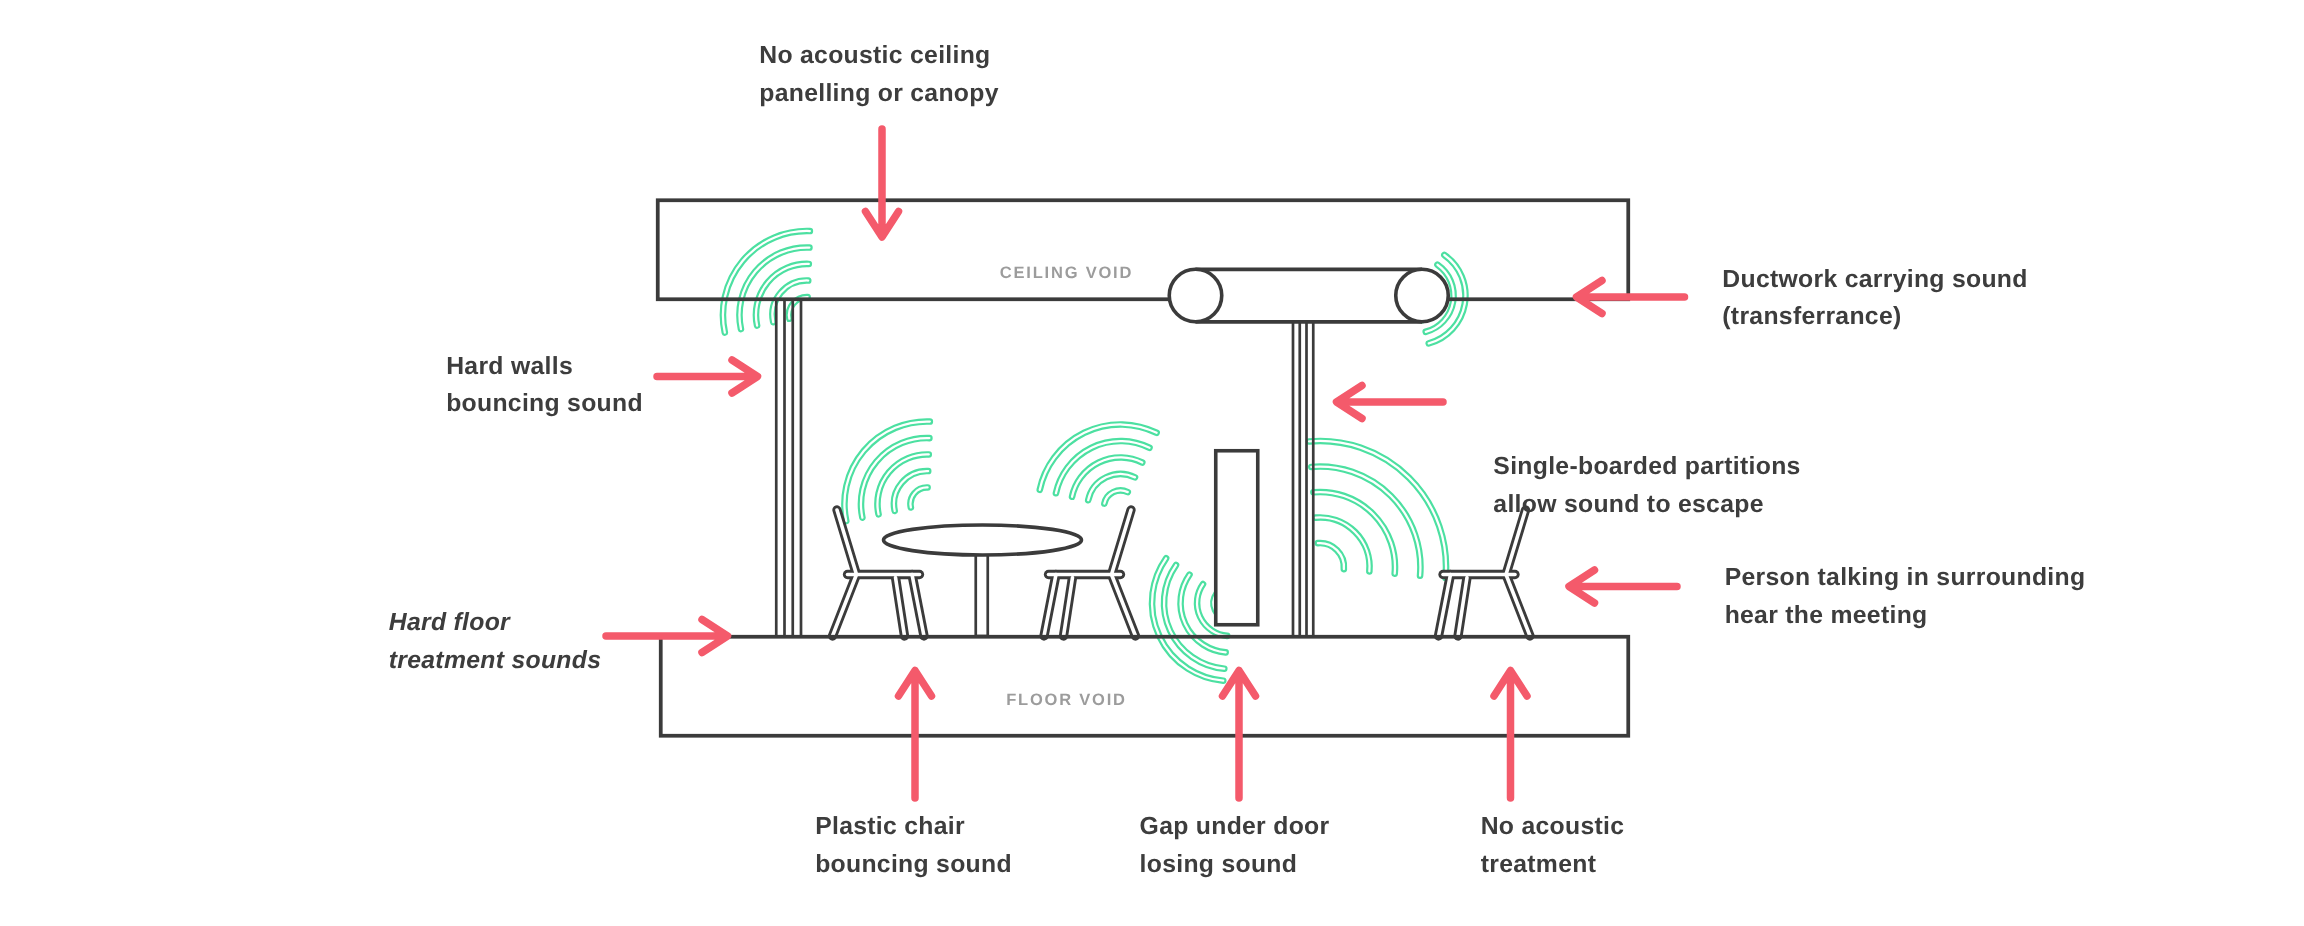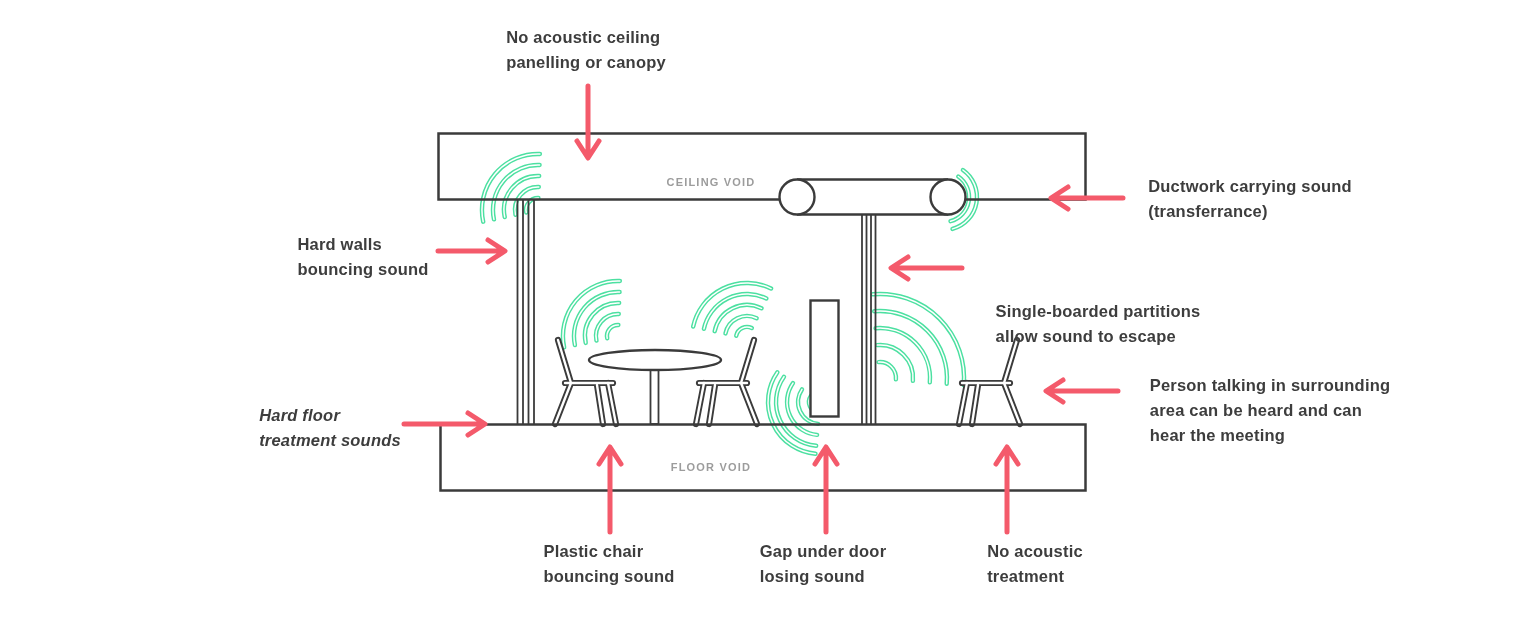--- a/index.html
+++ b/index.html
@@ -214,21 +214,20 @@
     <span>(transferrance)</span>
   </div>
 
   <div class="lbl" style="left:1098px;top:259px;margin-top:40px;">
     <span>Single-boarded partitions</span>
     <span>allow sound to escape</span>
   </div>
 
   <div class="lbl" style="left:1270px;top:373px;">
     <span>Person talking in surrounding</span>
-    <span>area can be heard and can</span>
     <span>hear the meeting</span>
   </div>
 
   <div class="lbl" style="left:609px;top:539px;">
     <span>Plastic chair</span>
     <span>bouncing sound</span>
   </div>
 
   <div class="lbl" style="left:823px;top:539px;">
     <span>Gap under door</span>

